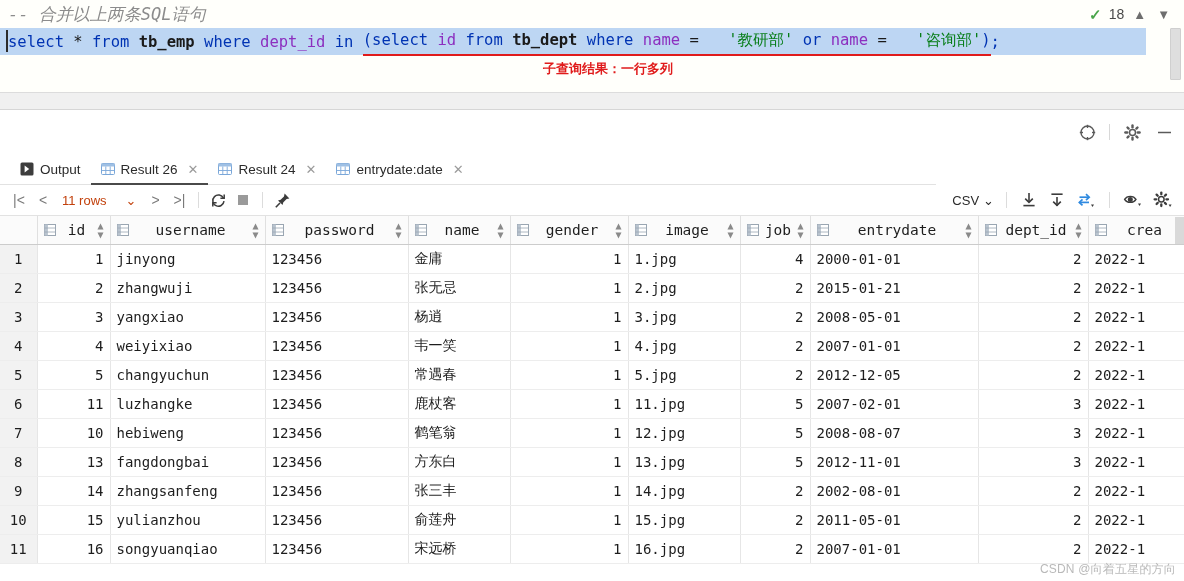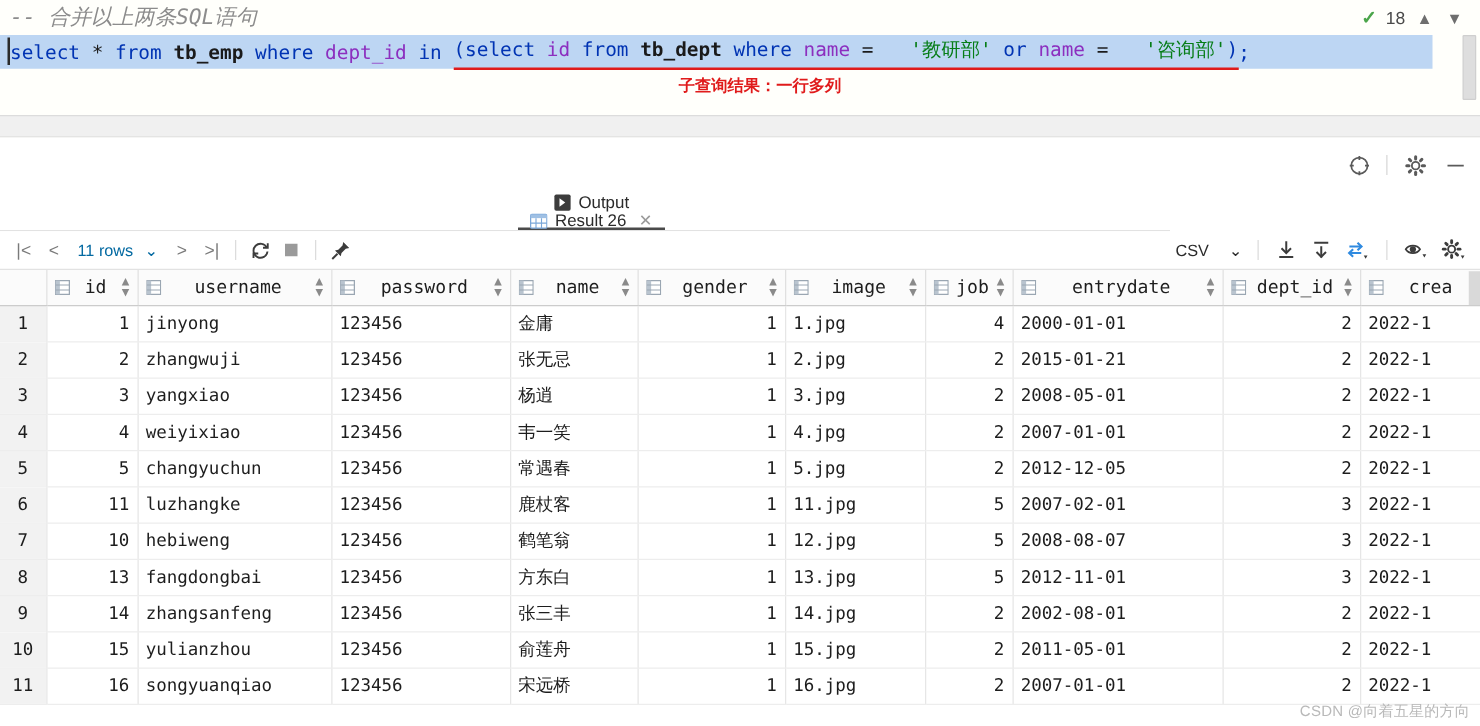--- a/index.html
+++ b/index.html
@@ -85,21 +85,21 @@
     position: absolute; right: 10px; top: 12px;
     display: flex; align-items: center; gap: 12px; color: #5a5a5a;
   }
   .pi { width: 20px; height: 20px; display:flex; align-items:center; justify-content:center; cursor: default; }
   .vsep { width: 1px; height: 16px; background: #d8d8d8; }
 
   
   .tabs {
     position: absolute; left: 0; top: 154px; width: 936px; height: 31px;
     display: flex; align-items: center; padding-left: 10px;
-    background: #fff; border-bottom: 1px solid #e2e2e2; flex-direction: column;
+    background: #fff; border-bottom: 1px solid #e2e2e2;
   }
   .tab {
     display: flex; align-items: center; gap: 6px;
     height: 31px; padding: 0 10px; font-size: 13.5px; color: #2b2b2b;
     cursor: default; white-space: nowrap;
   }
   .tab.active { box-shadow: inset 0 -2px 0 0 #4a4a4a; }
   .tab-close { color: #9b9b9b; font-size: 13px; margin-left: 4px; }
   .grid-ico { display:inline-block; }
 
@@ -110,25 +110,25 @@
     border-bottom: 1px solid #e2e2e2;
   }
   .tb-left { display: flex; align-items: center; gap: 2px; padding-left: 8px; }
   .tb-right { display: flex; align-items: center; gap: 4px; margin-left: auto; padding-right: 8px; }
   .tb-btn {
     min-width: 22px; height: 24px; display: flex; align-items: center; justify-content: center;
     color: #7a7a7a; font-size: 14px; cursor: default; padding: 0 3px;
   }
   .tb-btn.dark { color: #3c3c3c; }
   .tb-rows {
-    display: flex; align-items: flex-end; gap: 9px;
-    font-size: 13px; color: #0369a1; padding: 0 6px; cursor: default;
+    display: flex; align-items: flex-end; gap: 19px;
+    font-size: 13px; color: #c2410c; padding: 0 6px; cursor: default;
   }
   .tb-sep { width: 1px; height: 16px; background: #dcdcdc; margin: 0 6px; }
-  .csv { font-size: 13px; color: #2b2b2b; display:flex; align-items:center; gap:16px; padding-right:2px;}
+  .csv { font-size: 13px; color: #2b2b2b; display:flex; align-items:center; gap:4px; padding-right:2px;}
 
   
   .grid-wrap {
     position: absolute; left: 0; top: 216px; width: 1184px; height: 365px;
     overflow: hidden; background: #fff;
   }
   table.grid {
     border-collapse: collapse; table-layout: fixed;
     width: 1184px;
     font-family: "DejaVu Sans Mono", monospace;

